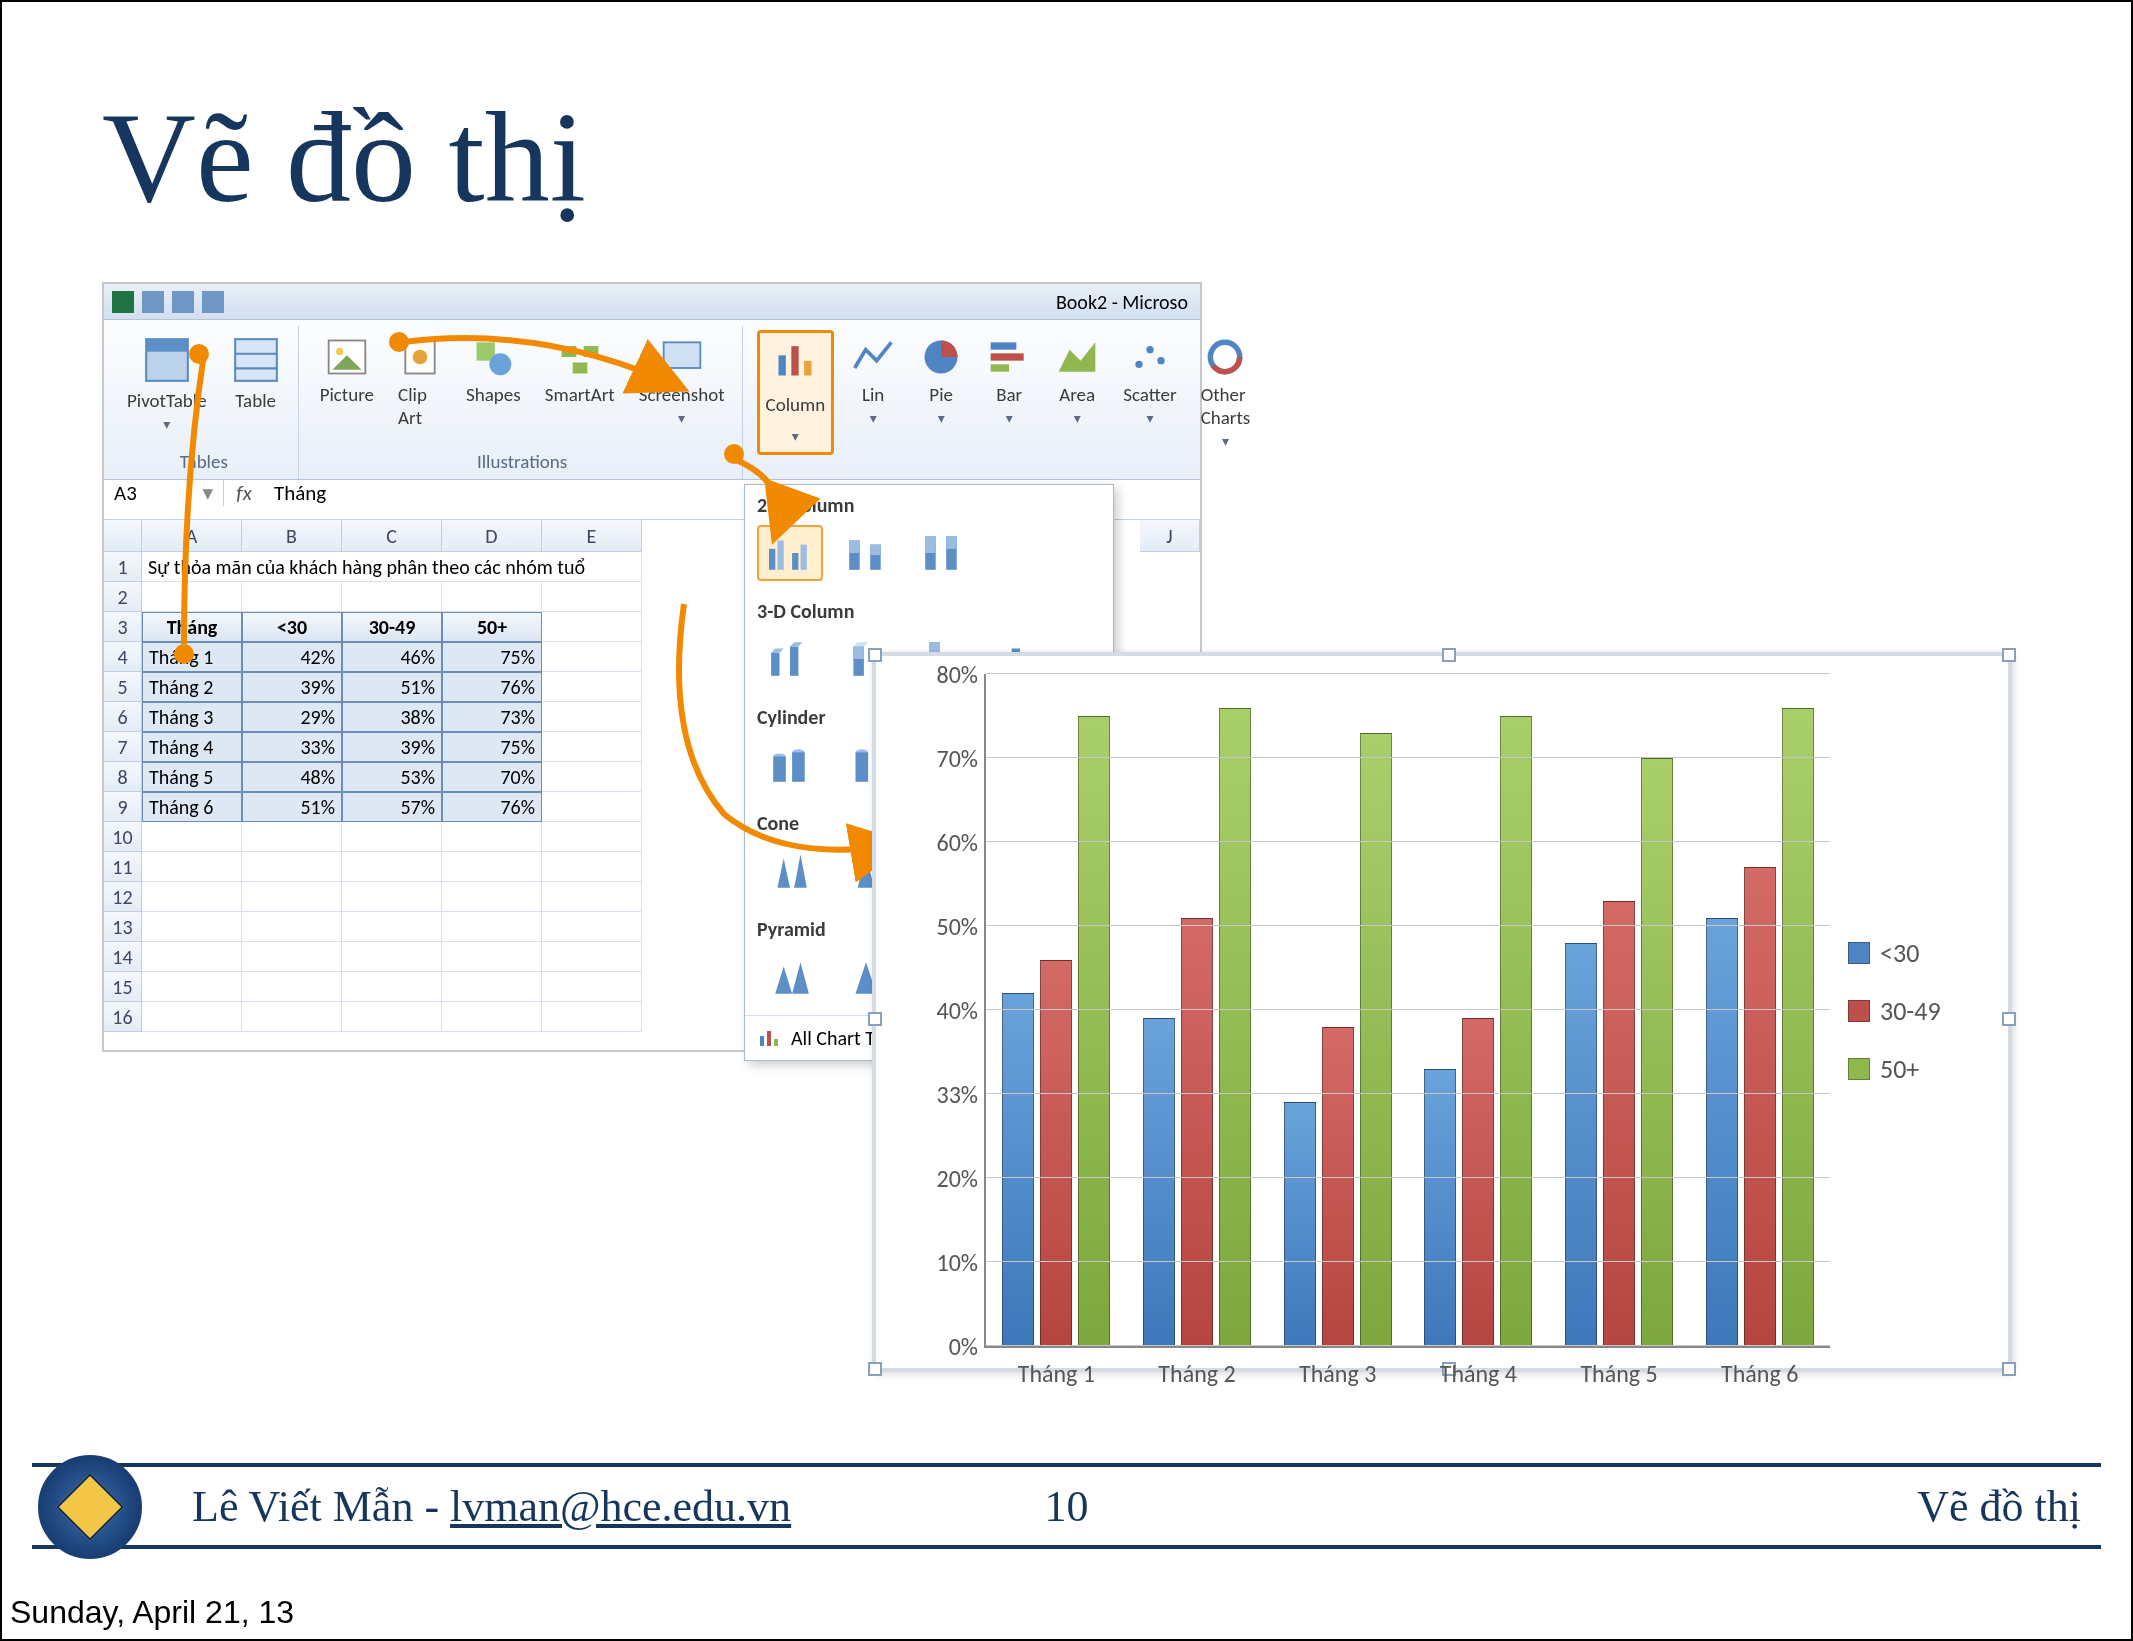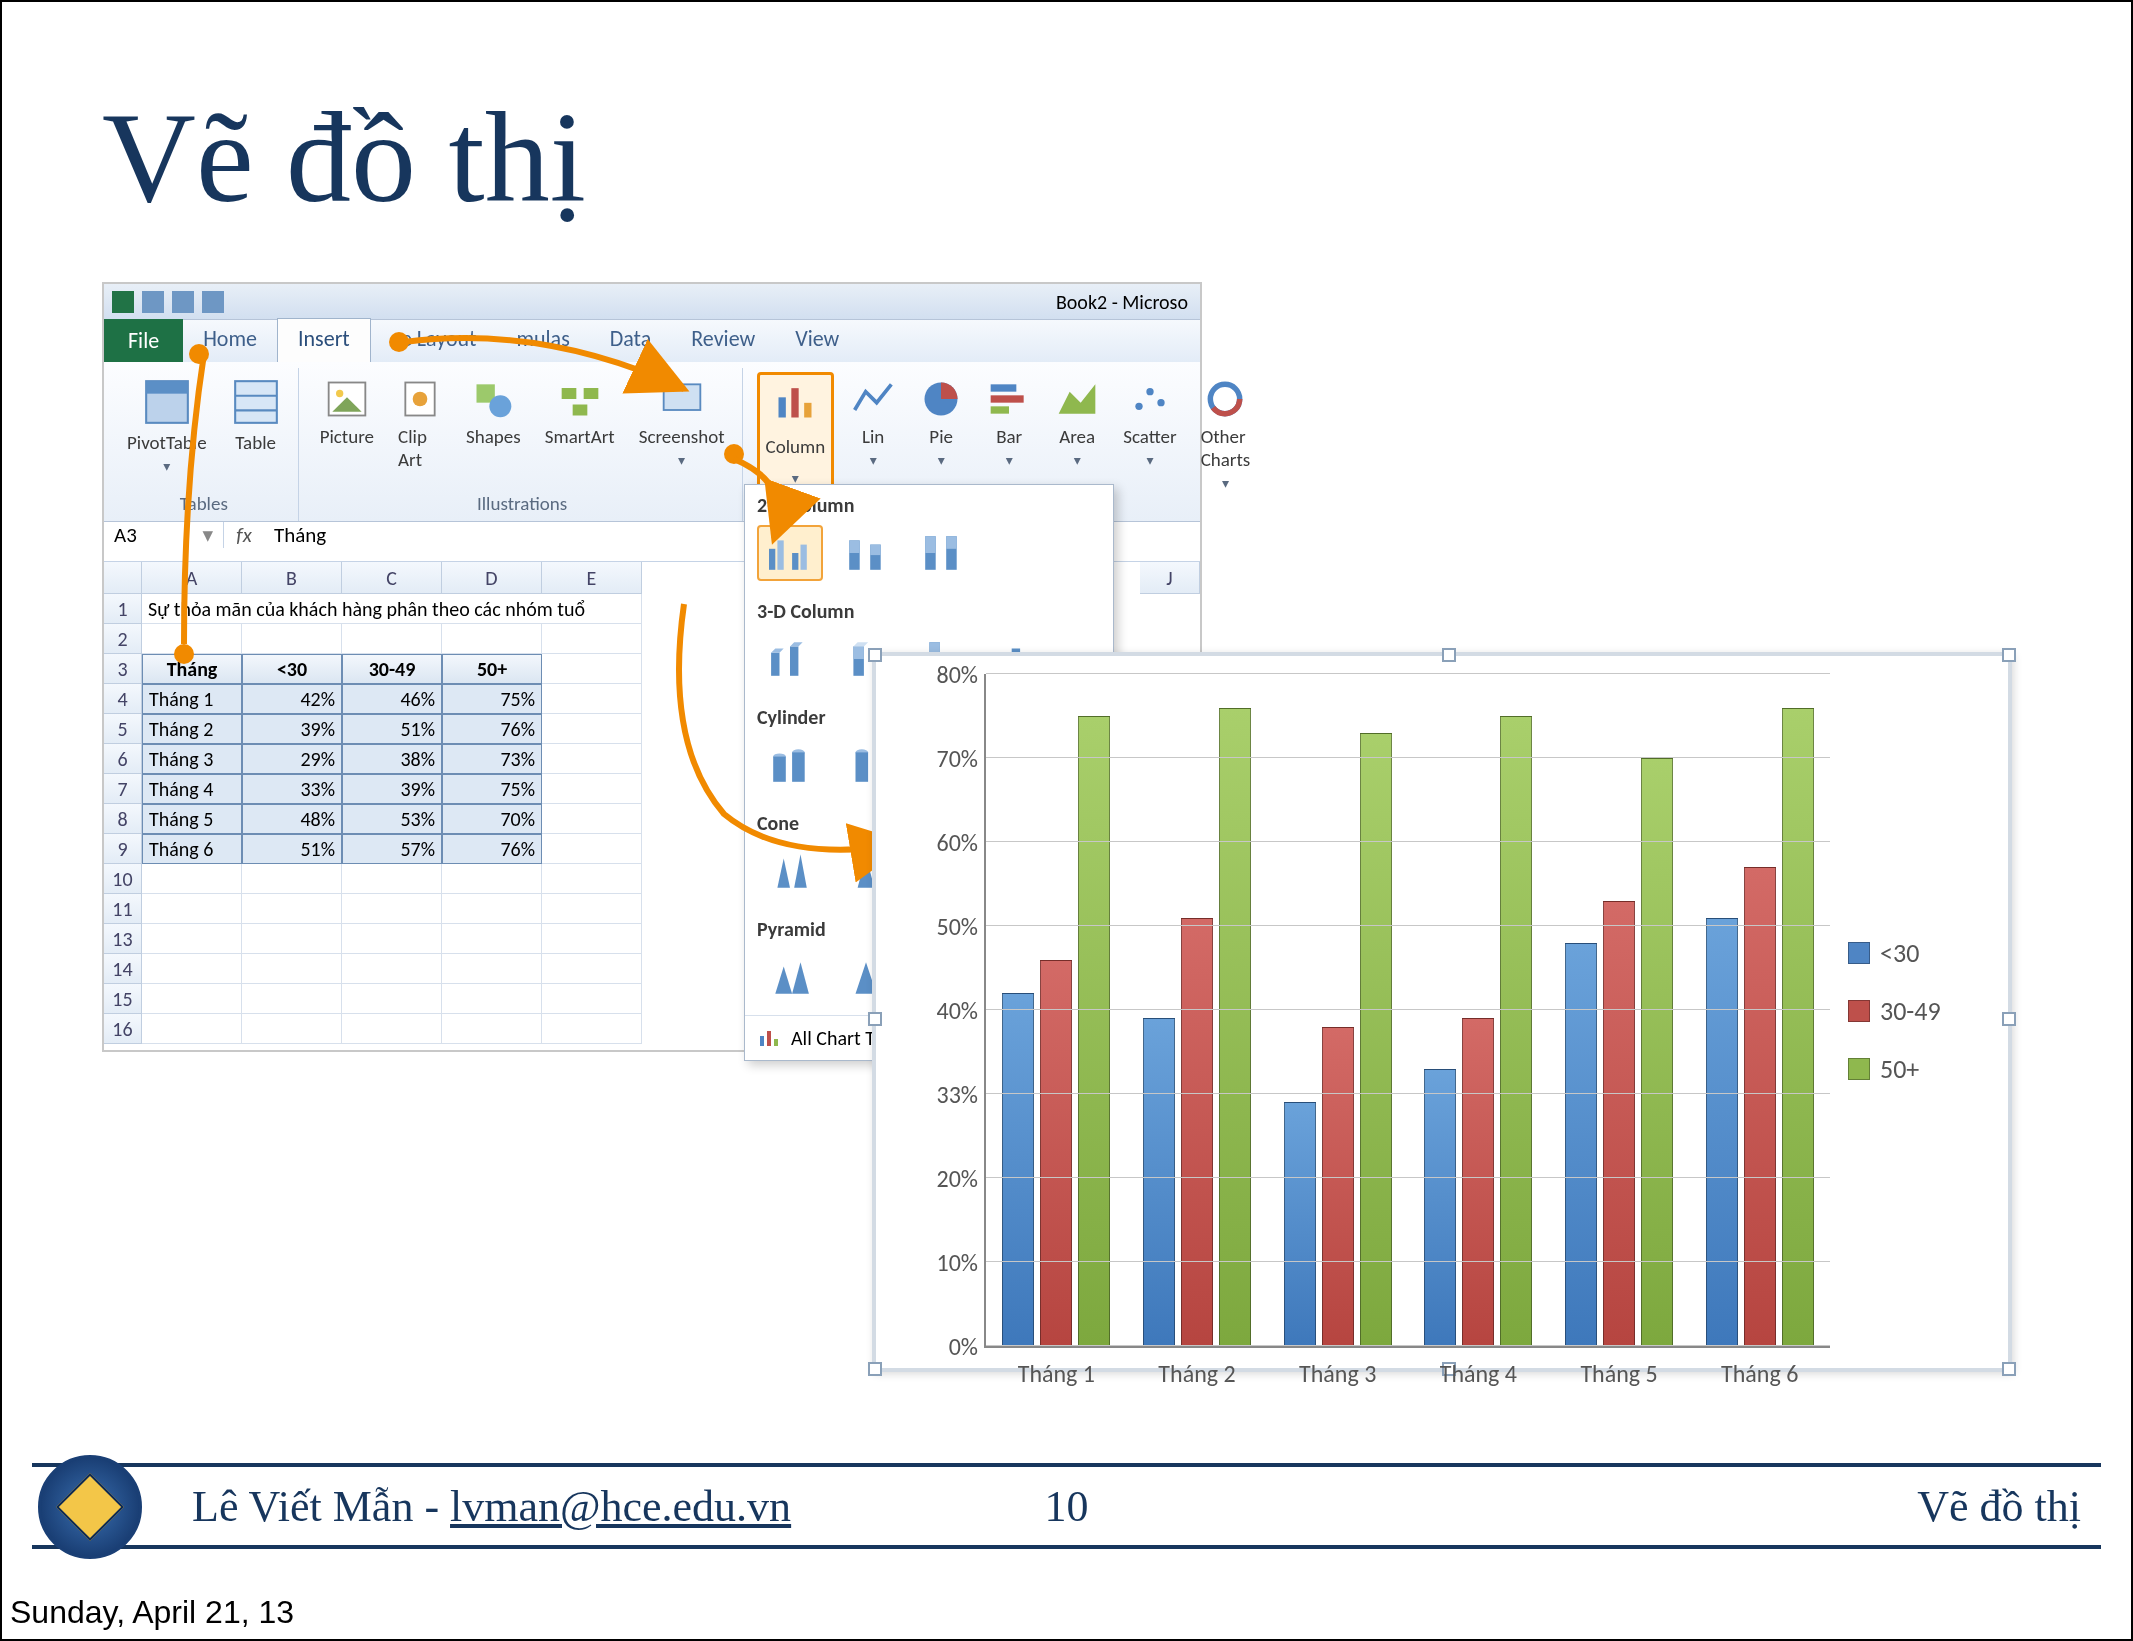--- a/index.html
+++ b/index.html
@@ -314,30 +314,20 @@
 <div class="excel-window">
 
   <div class="qat">
     <span class="app-icon"></span>
     <span class="qat-icon"></span>
     <span class="qat-icon"></span>
     <span class="qat-icon"></span>
     <span class="title">Book2 - Microso</span>
   </div>
 
-  <div class="tabs">
-    <div class="tab file-tab">File</div>
-    <div class="tab">Home</div>
-    <div class="tab active-tab">Insert</div>
-    <div class="tab">ge Layout</div>
-    <div class="tab">mulas</div>
-    <div class="tab">Data</div>
-    <div class="tab">Review</div>
-    <div class="tab">View</div>
-  </div>
 
   <div class="ribbon">
     <div class="group">
       <div class="row">
         <div class="rbtn">
           <svg class="ricon big" viewBox="0 0 24 24">
               <rect x="2" y="2" width="20" height="20" fill="#bcd2eb" stroke="#598ac0"></rect>
               <rect x="2" y="2" width="20" height="6" fill="#5b8fc6"></rect>
             </svg>
           <span>PivotTable</span>
@@ -554,20 +544,28 @@
         <div class="gridrow">
           <div class="rowhdr">10</div>
           <div class="cell"></div>
           <div class="cell"></div>
           <div class="cell"></div>
           <div class="cell"></div>
           <div class="cell"></div>
         </div>
         <div class="gridrow">
           <div class="rowhdr">11</div>
+          <div class="cell"></div>
+          <div class="cell"></div>
+          <div class="cell"></div>
+          <div class="cell"></div>
+          <div class="cell"></div>
+        </div>
+        <div class="gridrow">
+          <div class="rowhdr">12</div>
           <div class="cell"></div>
           <div class="cell"></div>
           <div class="cell"></div>
           <div class="cell"></div>
           <div class="cell"></div>
         </div>
         <div class="gridrow">
           <div class="rowhdr">13</div>
           <div class="cell"></div>
           <div class="cell"></div>

